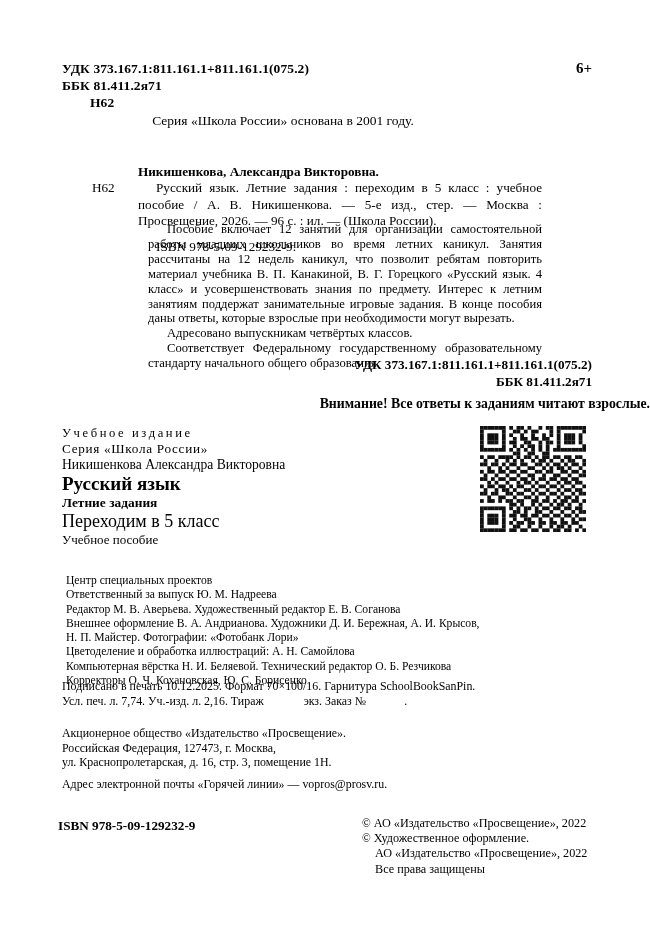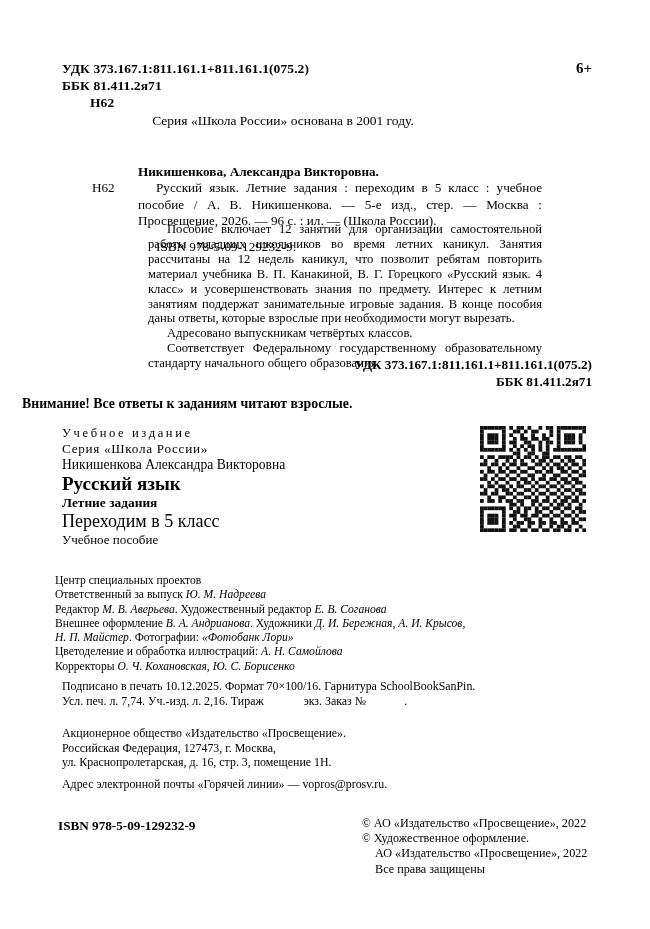--- a/index.html
+++ b/index.html
@@ -17,21 +17,21 @@
   }
   .page {
     position: absolute;
     left: 0; top: 0;
     width: 650px;
     height: 929px;
   }
 
   
   .b { font-weight: bold; }
-  .i { font-style: italic; }
+  .i { }
 
   
   #udk-block {
     position: absolute;
     left: 62px;
     top: 60px;
     font-size: 13.5px;
     font-weight: bold;
     line-height: 17px;
     letter-spacing: 0.1px;
@@ -118,21 +118,21 @@
     font-weight: bold;
     line-height: 16.5px;
   }
 
   
   #attention {
     position: absolute;
     left: 0;
     top: 396px;
     width: 650px;
-    text-align: left;
+    text-align: right;
     font-size: 13.8px;
     font-weight: bold;
     padding-left: 22px;
     box-sizing: border-box;
   }
 
   
   #imprint {
     position: absolute;
     left: 62px;
@@ -179,21 +179,21 @@
     left: 480px;
     top: 426px;
     width: 106px;
     height: 106px;
   }
   #qr-code svg { display: block; }
 
   
   #credits {
     position: absolute;
-    left: 55px;
+    left: 66px;
     top: 574px;
     width: 520px;
     font-size: 11.6px;
     line-height: 14.3px;
   }
   #credits div { white-space: nowrap; }
 
   
   #print-details {
     position: absolute;
@@ -738,20 +738,21 @@
       </svg>
     </div>
 
   <div id="credits">
     <div>Центр специальных проектов</div>
     <div><span>Ответственный за выпуск </span><span class="i">Ю. М. Надреева</span></div>
     <div><span>Редактор </span><span class="i">М. В. Аверьева</span><span>. Художественный редактор </span><span class="i">Е. В. Соганова</span></div>
     <div><span>Внешнее оформление </span><span class="i">В. А. Андрианова</span><span>. Художники </span><span class="i">Д. И. Бережная, А. И. Крысов,</span></div>
     <div><span class="i">Н. П. Майстер</span><span>. Фотографии: </span><span class="i">«Фотобанк Лори»</span></div>
     <div><span>Цветоделение и обработка иллюстраций: </span><span class="i">А. Н. Самойлова</span></div>
+    <div><span>Компьютерная вёрстка </span><span class="i">Н. И. Беляевой</span><span>. Технический редактор </span><span class="i">О. Б. Резчикова</span></div>
     <div><span>Корректоры </span><span class="i">О. Ч. Кохановская, Ю. С. Борисенко</span></div>
   </div>
 
   <div id="print-details">
     <div><span>Подписано в печать </span><span>10.12.2025</span><span>. Формат </span><span>70×100/16</span><span>. Гарнитура </span><span>SchoolBookSanPin.</span></div>
     <div><span>Усл. печ. л. </span><span>7,74</span><span>. Уч.-изд. л. </span><span>2,16</span><span>. Тираж</span><span class="gap-small"></span><span>экз. Заказ №</span><span class="gap-tiny"></span><span>.</span></div>
   </div>
 
   <div id="publisher">
     <div>Акционерное общество «Издательство «Просвещение».</div>

